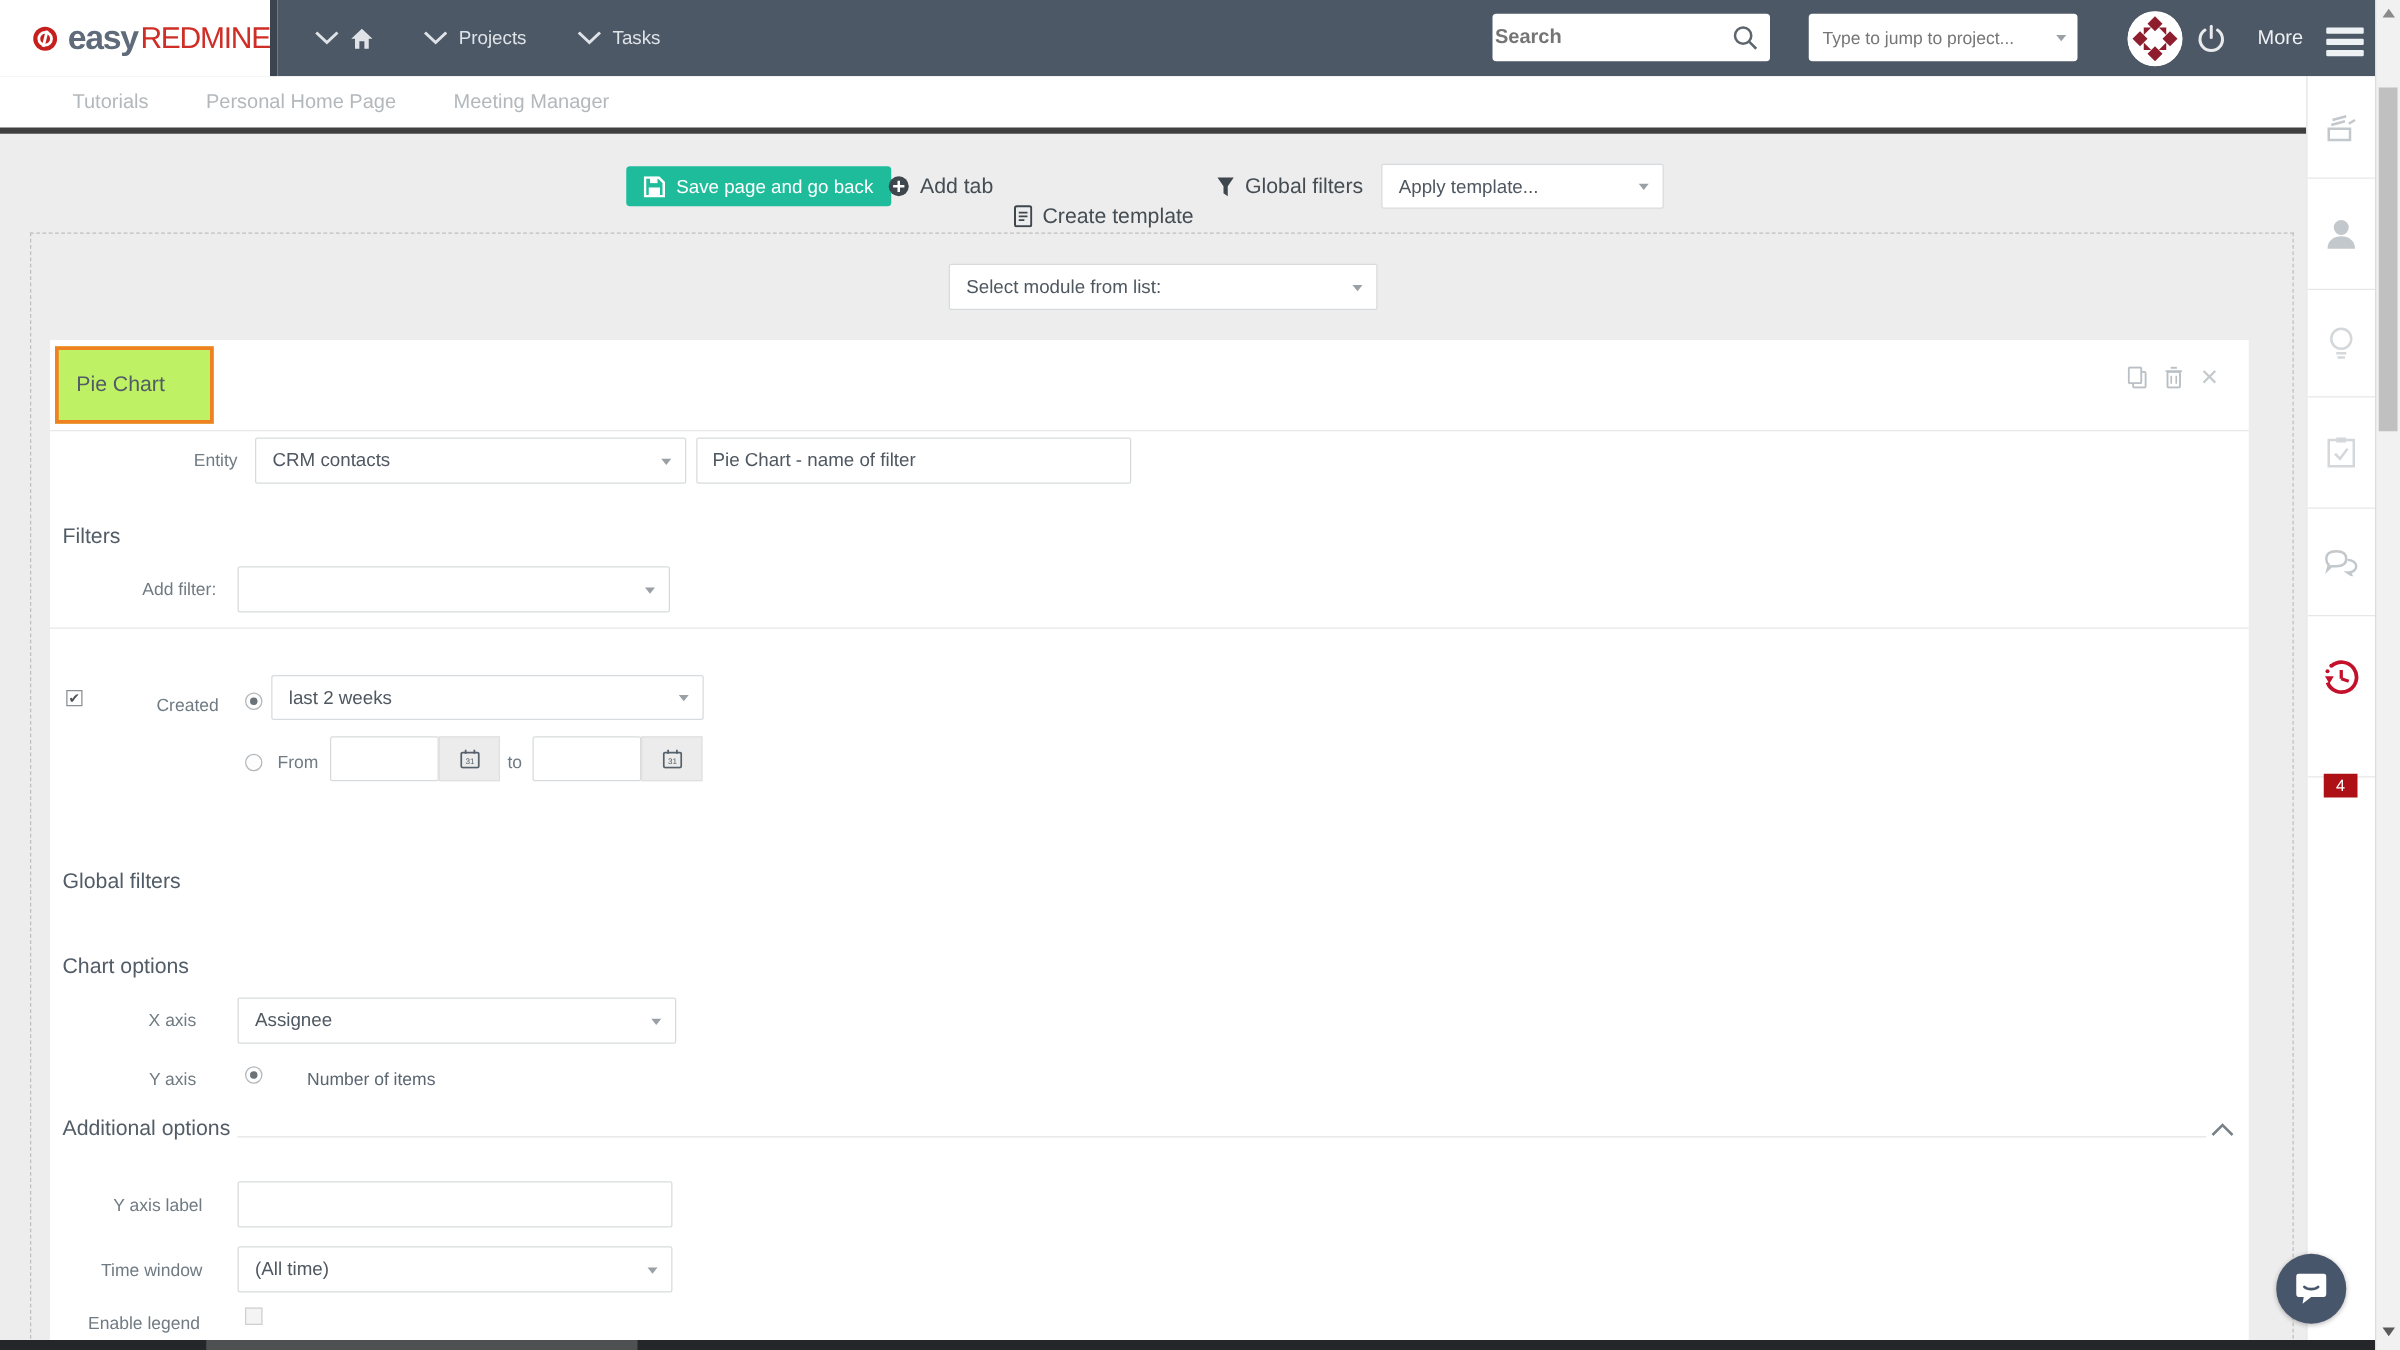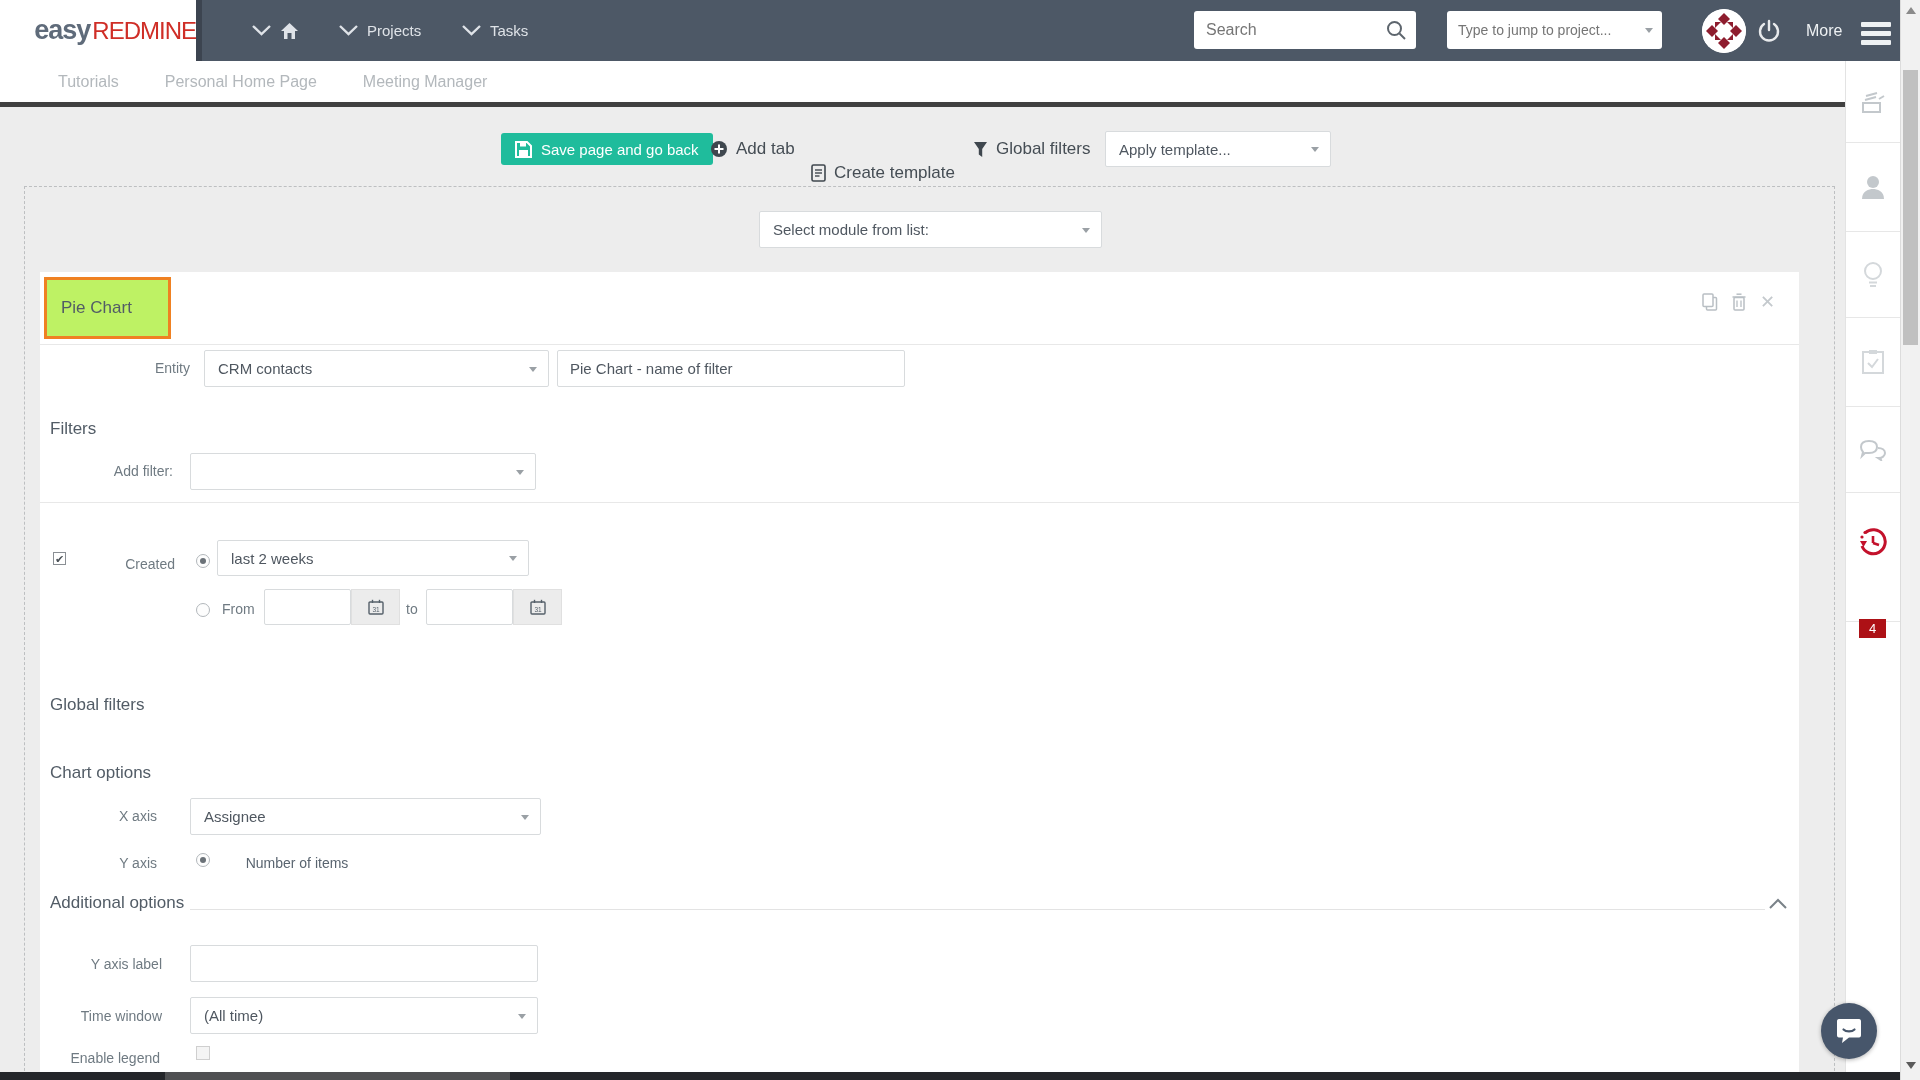--- a/index.html
+++ b/index.html
@@ -2,29 +2,29 @@
 <html><head>
 <meta charset="utf-8">
 <style>
   * { margin:0; padding:0; box-sizing:border-box; }
   html,body { width:1920px; height:1080px; overflow:hidden;
     font-family:"Liberation Sans", sans-serif; background:#ededed; }
   body { position:relative; }
 
   
   .topbar { position:absolute; left:0; top:0; width:1900px; height:61px; background:#4d5866; }
-  .logo-area { position:absolute; left:0; top:0; width:202px; height:61px; background:#ffffff;
+  .logo-area { position:absolute; left:0; top:0; width:222px; height:61px; background:#ffffff;
     display:flex; align-items:center; padding-left:26px; border-right:6px solid #3c4450; }
   .brand-easy { font-size:27px; font-weight:bold; color:#5f6b7a; letter-spacing:-1px; margin-left:8px; }
   .brand-redmine { font-size:24px; color:#cf2e27; letter-spacing:-1px; margin-left:2px; }
   .nav-item { position:absolute; top:0; height:61px; display:flex; align-items:center; gap:9px;
     color:#dfe3e8; font-size:15px; cursor:pointer; }
   .search-wrap { position:absolute; left:1194px; top:11px; width:222px; height:38px; background:#fff; border-radius:3px; }
   .search-wrap input { width:170px; height:38px; border:none; outline:none; background:transparent;
-    padding-left:12px; font-size:16px; color:#be185d; font-family:"Liberation Sans",sans-serif;}
+    padding-left:2px; font-size:16px; color:#be185d; font-family:"Liberation Sans",sans-serif;font-weight:bold;}
   .search-icon { position:absolute; right:10px; top:9px; }
   .jump-wrap { position:absolute; left:1447px; top:11px; width:215px; height:38px; background:#fff; border-radius:3px; }
   .jump-wrap input { width:185px; height:38px; border:none; outline:none; background:transparent;
     padding-left:11px; font-size:14px; color:#8a9097; font-family:"Liberation Sans",sans-serif;}
   .avatar { position:absolute; left:1702px; top:9px; width:44px; height:44px; border-radius:50%; background:#fff;
     overflow:hidden; cursor:pointer; }
   .power { position:absolute; left:1757px; top:19px; cursor:pointer; }
   .more-label { position:absolute; left:1806px; top:0; height:61px; display:flex; align-items:center;
     color:#eef1f3; font-size:16px; cursor:pointer; }
   .hamburger { position:absolute; left:1861px; top:22px; width:30px; cursor:pointer; }
@@ -282,21 +282,21 @@
   <div class="field-label" style="left:0; top:191px; width:133px;">Add filter:</div>
   <div class="dd" style="position:absolute; left:150px; top:181px; width:346px; height:37px;">
     <span class="caret"></span>
   </div>
 
   <div class="divider" style="top:230px;"></div>
 
   <div class="checkbox" style="left:13px; top:280px;">✔</div>
   <div class="field-label" style="left:0; top:284px; width:135px;">Created</div>
   <div class="radio sel" style="left:156px; top:282px;"></div>
-  <div class="dd" style="position:absolute; left:177px; top:268px; width:312px; height:36px;">
+  <div class="dd" style="position:absolute; left:177px; top:268px; width:346px; height:36px;">
     <span>last 2 weeks</span>
     <span class="caret"></span>
   </div>
 
   <div class="radio" style="left:156px; top:331px;"></div>
   <div class="field-label" style="left:182px; top:329px; width:34px; text-align:left;">From</div>
   <input class="txt-input" style="position: absolute; left: 224px; top: 317px; width: 87px; height: 36px;">
   <div class="cal-btn" style="left:311px; top:317px;">
     <svg width="16" height="16" viewBox="0 0 16 16">
       <rect x="1" y="3" width="14" height="12" rx="1" fill="none" stroke="#55606a" stroke-width="1.4"></rect>

